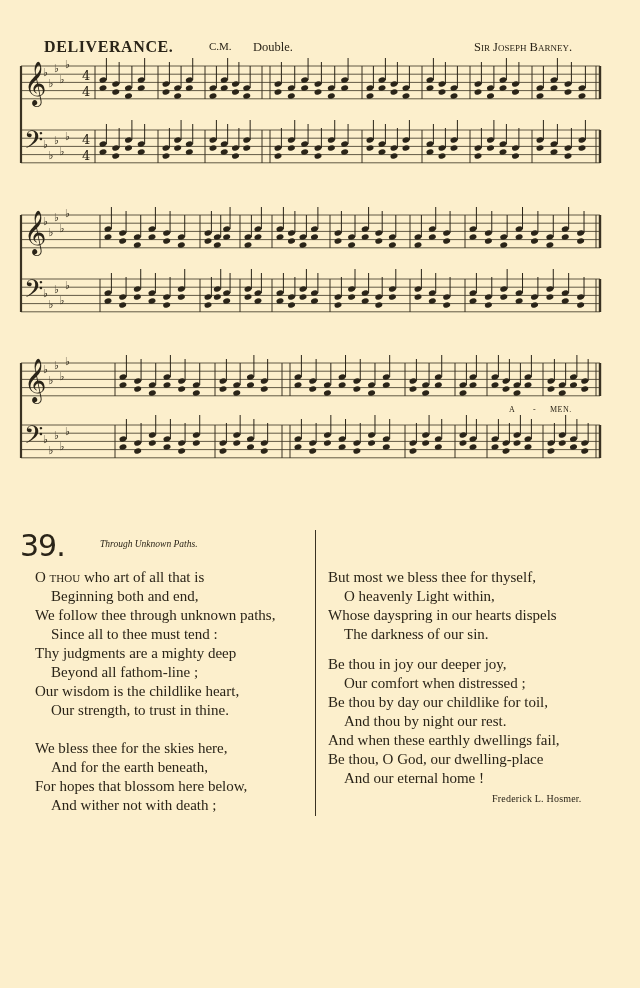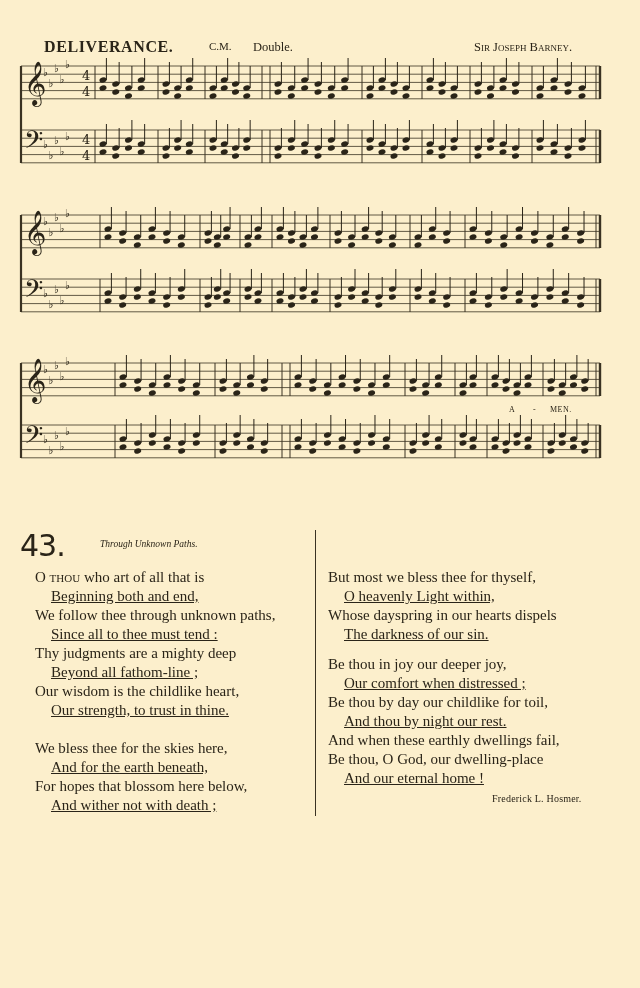--- a/index.html
+++ b/index.html
@@ -15,21 +15,21 @@
   .hdr-meter { left: 209px; top: 40px; font-size: 11px; }
   .hdr-double { left: 253px; top: 40px; font-size: 12.5px; }
   .hdr-composer { left: 474px; top: 40px; font-size: 12.5px; font-variant: small-caps; }
   .music { left: 0; top: 0; width: 640px; height: 500px; }
   .amen { top: 405px; font-size: 8px; letter-spacing: 0.5px; }
   .hymn-num { left: 20px; top: 528px; font-size: 30px; font-family: "DejaVu Sans", sans-serif; font-weight: 500; letter-spacing: -1px;}
   .hymn-sub { left: 100px; top: 539px; font-size: 9.5px; font-style: italic; }
   .col-div { left: 315px; top: 530px; width: 1.4px; height: 286px; background: #3a3222; }
   .verse { font-size: 15px; line-height: 19px; }
   .verse .line { white-space: nowrap; }
-  .verse .ind { padding-left: 16px; text-decoration: underline; }
+  .verse .ind { padding-left: 16px; }
   .smcaps { font-variant: small-caps; text-align: right; }
   .author { left: 492px; top: 793px; font-size: 10px; letter-spacing: 0.2px; }
 </style>
 </head>
 <body>
 
 <div class="abs hdr-title">DELIVERANCE.</div>
 <div class="abs hdr-meter">C.M.</div>
 <div class="abs hdr-double">Double.</div>
 <div class="abs hdr-composer">Sir Joseph Barney.</div>
@@ -734,21 +734,21 @@
       <ellipse cx="584.75" cy="443" rx="3.6" ry="2.6" transform="rotate(-20 584.75 443)" stroke="none"></ellipse>
       <ellipse cx="584.75" cy="451" rx="3.6" ry="2.6" transform="rotate(-20 584.75 451)" stroke="none"></ellipse>
       <line x1="588.15" y1="443" x2="588.15" y2="423" stroke-width="1"></line>
     </g>
 </svg>
 
 <div class="abs amen" style="left:509px;">A</div>
 <div class="abs amen" style="left:533px;">-</div>
 <div class="abs amen" style="left:550px;">MEN.</div>
 
-<div class="abs hymn-num">43.</div>
+<div class="abs hymn-num">39.</div>
 <div class="abs hymn-sub">Through Unknown Paths.</div>
 <div class="abs col-div"></div>
 
 <div class="abs verse" style="left:35px; top:568px;" id="left-col">
     <div>
       <div class="line"><span class="smcaps">O thou</span><span> who art of all that is</span></div>
       <div class="line ind"><span>Beginning both and end,</span></div>
       <div class="line"><span>We follow thee through unknown paths,</span></div>
       <div class="line ind"><span>Since all to thee must tend :</span></div>
       <div class="line"><span>Thy judgments are a mighty deep</span></div>

